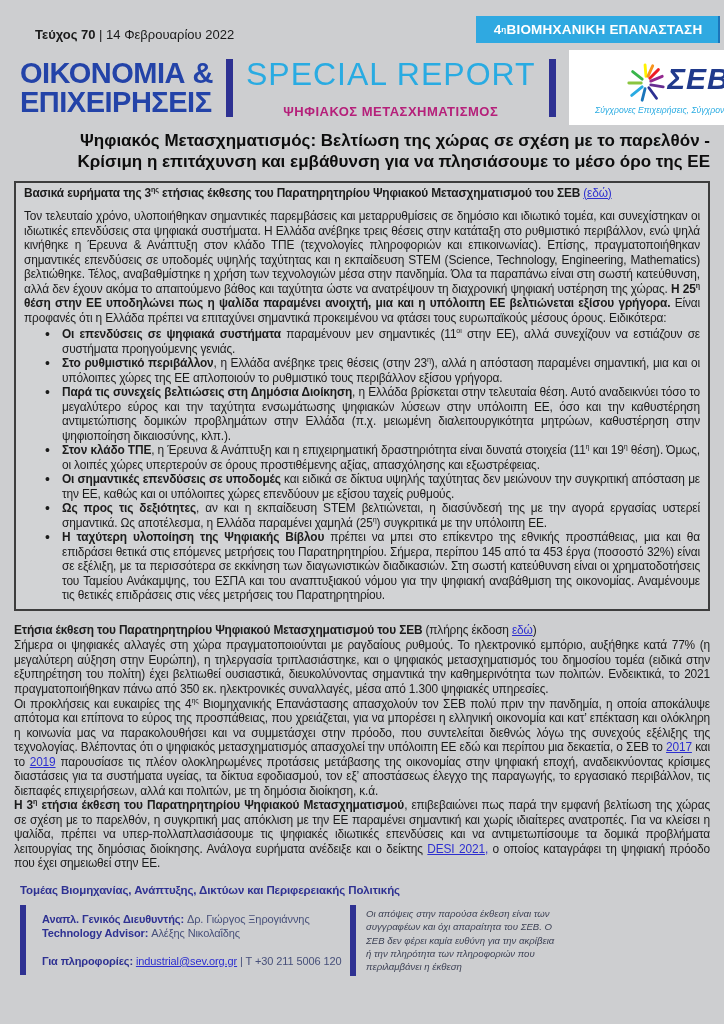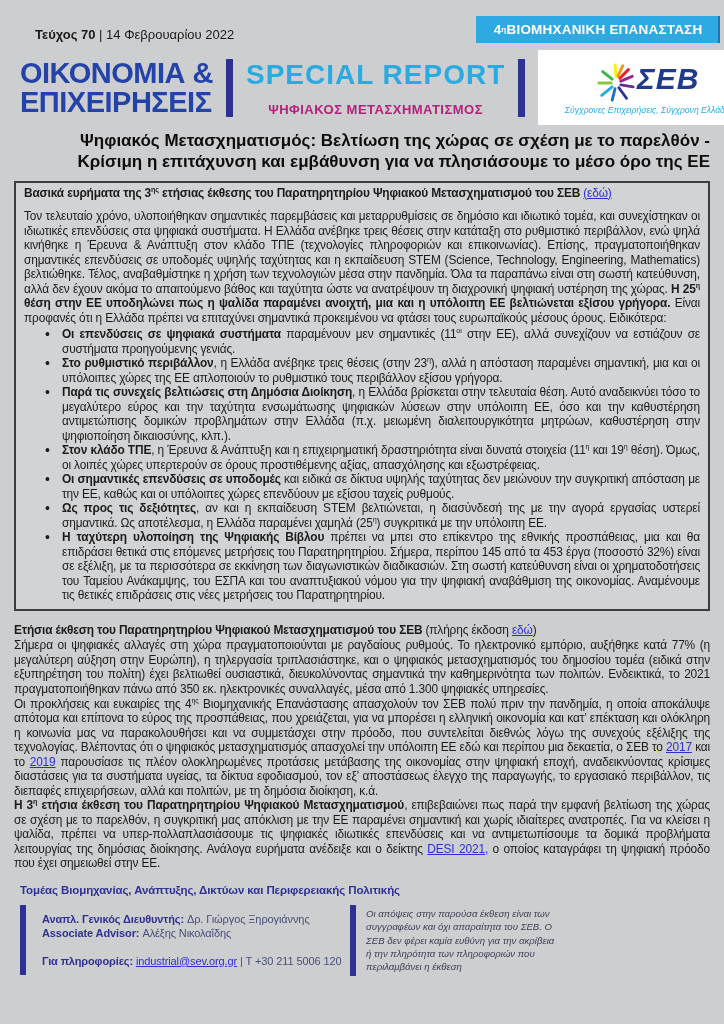--- a/index.html
+++ b/index.html
@@ -18,21 +18,21 @@
   .badge{
     position:absolute;right:4px;top:16px;width:244px;height:27px;
     background:#2fa9e1;color:#fff;font-weight:bold;font-size:13.5px;
     display:flex;align-items:center;justify-content:center;letter-spacing:.2px;
     box-shadow:inset -2px 0 0 #1b75bb;
   }
   .mast-row{position:absolute;left:20px;right:0;top:50px;display:flex;align-items:center}
   .mast-title{font-size:29px;font-weight:800;color:#2343a8;line-height:.98;letter-spacing:-.5px;white-space:nowrap}
   .vbar{width:7px;height:58px;background:#2e3192;margin:0 13px;flex:none}
   .mast-mid{display:flex;flex-direction:column;align-items:center}
-  .special{font-size:28px;color:#29abe2;font-weight:700;letter-spacing:1px;white-space:nowrap}
+  .special{font-size:32px;color:#29abe2;font-weight:400;letter-spacing:1px;white-space:nowrap}
   .topic{font-size:13px;color:#b5207a;font-weight:bold;letter-spacing:.5px;margin-top:11px;white-space:nowrap}
   .logo-card{background:#ffffff;margin-left:auto;padding:5px 8px 4px 10px;min-width:198px;height:66px;
     display:flex;flex-direction:column;justify-content:center;align-items:center}
   .logo-row{display:flex;align-items:flex-start;gap:0}
   .logo-text{font-style:italic;font-weight:900;font-size:30px;color:#203a8c;letter-spacing:1px}
   .tagline{color:#29abe2;font-size:8.6px;font-style:italic;margin-top:1px;white-space:nowrap}
 
   
   .content{padding:0 14px}
   .title{margin:6px 0 8px;text-align:right;font-size:17px;font-weight:bold;color:#0d0d0d;line-height:1.25}
@@ -131,21 +131,21 @@
       <p class="p"><span>Σήμερα οι ψηφιακές αλλαγές στη χώρα πραγματοποιούνται με ραγδαίους ρυθμούς. Το ηλεκτρονικό εμπόριο, αυξήθηκε κατά 77% (η μεγαλύτερη αύξηση στην Ευρώπη), η τηλεργασία τριπλασιάστηκε, και ο ψηφιακός μετασχηματισμός του δημοσίου τομέα (ειδικά στην εξυπηρέτηση του πολίτη) έχει βελτιωθεί ουσιαστικά, διευκολύνοντας σημαντικά την καθημερινότητα των πολιτών. Ενδεικτικά, το 2021 πραγματοποιήθηκαν πάνω από 350 εκ. ηλεκτρονικές συναλλαγές, μέσα από 1.300 ψηφιακές υπηρεσίες.</span></p>
       <p class="p"><span>Οι προκλήσεις και ευκαιρίες της 4</span><span class="sup">ης</span><span> Βιομηχανικής Επανάστασης απασχολούν τον ΣΕΒ πολύ πριν την πανδημία, η οποία αποκάλυψε απότομα και επίπονα το εύρος της προσπάθειας, που χρειάζεται, για να μπορέσει η ελληνική οικονομία και κατ’ επέκταση και ολόκληρη η κοινωνία μας να παρακολουθήσει και να συμμετάσχει στην πρόοδο, που συντελείται διεθνώς λόγω της συνεχούς εξέλιξης της τεχνολογίας. Βλέποντας ότι ο ψηφιακός μετασχηματισμός απασχολεί την υπόλοιπη ΕΕ εδώ και περίπου μια δεκαετία, ο ΣΕΒ το </span><span class="lnk">2017</span><span> και το </span><span class="lnk">2019</span><span> παρουσίασε τις πλέον ολοκληρωμένες προτάσεις μετάβασης της οικονομίας στην ψηφιακή εποχή, αναδεικνύοντας κρίσιμες διαστάσεις για τα συστήματα υγείας, τα δίκτυα εφοδιασμού, τον εξ’ αποστάσεως έλεγχο της παραγωγής, το εργασιακό περιβάλλον, τις διεπαφές επιχειρήσεων, αλλά και πολιτών, με τη δημόσια διοίκηση, κ.ά.</span></p>
       <p class="p"><span class="b">Η 3</span><span class="b sup">η</span><span class="b"> ετήσια έκθεση του Παρατηρητηρίου Ψηφιακού Μετασχηματισμού</span><span>, επιβεβαιώνει πως παρά την εμφανή βελτίωση της χώρας σε σχέση με το παρελθόν, η συγκριτική μας απόκλιση με την ΕΕ παραμένει σημαντική και χωρίς ιδιαίτερες ανατροπές. Για να κλείσει η ψαλίδα, πρέπει να υπερ-πολλαπλασιάσουμε τις ψηφιακές ιδιωτικές επενδύσεις και να αντιμετωπίσουμε τα δομικά προβλήματα λειτουργίας της δημόσιας διοίκησης. Ανάλογα ευρήματα ανέδειξε και ο δείκτης </span><span class="lnk">DESI 2021,</span><span> ο οποίος καταγράφει τη ψηφιακή πρόοδο που έχει σημειωθεί στην ΕΕ.</span></p>
     </section>
 
     <footer>
       <div class="dept">Τομέας Βιομηχανίας, Ανάπτυξης, Δικτύων και Περιφερειακής Πολιτικής</div>
       <div class="cols">
         <div class="contact">
           <div class="cline"><span class="b">Αναπλ. Γενικός Διευθυντής: </span><span>Δρ. Γιώργος Ξηρογιάννης</span></div>
-          <div class="cline"><span class="b">Associate Advisor: </span><span>Αλέξης Νικολαΐδης</span></div>
+          <div class="cline"><span class="b">Technology Advisor: </span><span>Αλέξης Νικολαΐδης</span></div>
           <div class="cline gap"><span class="b">Για πληροφορίες: </span><span class="lnk">industrial@sev.org.gr</span><span> | T +30 211 5006 120</span></div>
         </div>
         <div class="disclaimer">Οι απόψεις στην παρούσα έκθεση είναι των συγγραφέων και όχι απαραίτητα του ΣΕΒ. Ο ΣΕΒ δεν φέρει καμία ευθύνη για την ακρίβεια ή την πληρότητα των πληροφοριών που περιλαμβάνει η έκθεση</div>
       </div>
     </footer>
 
   </main>
 </div>
 
 </body></html>

